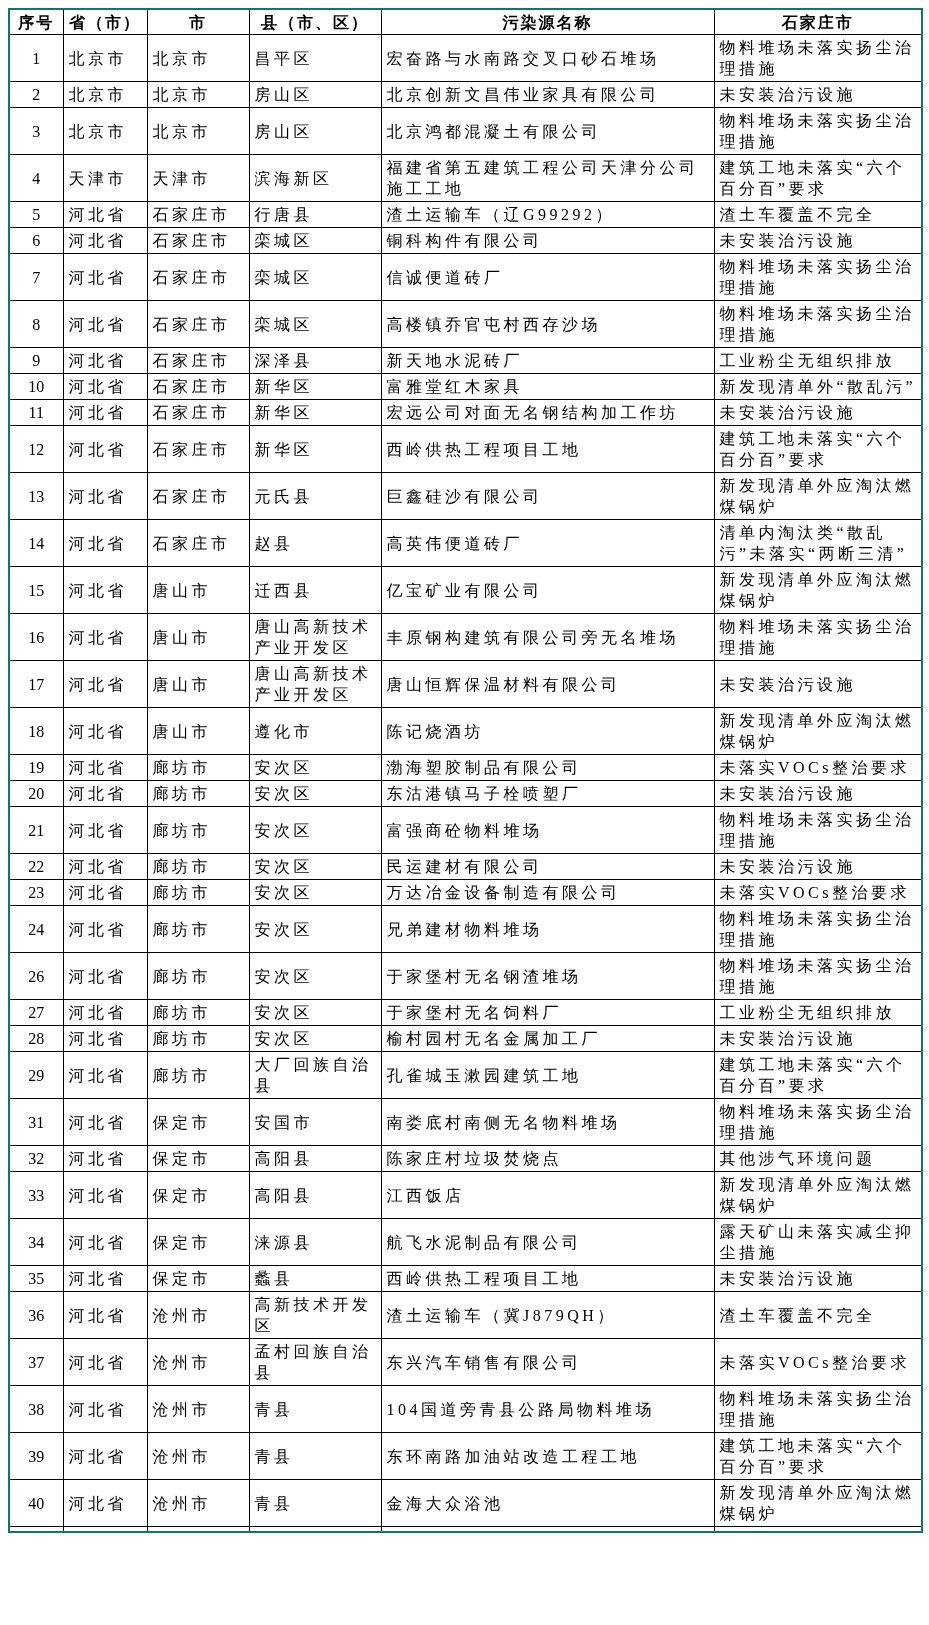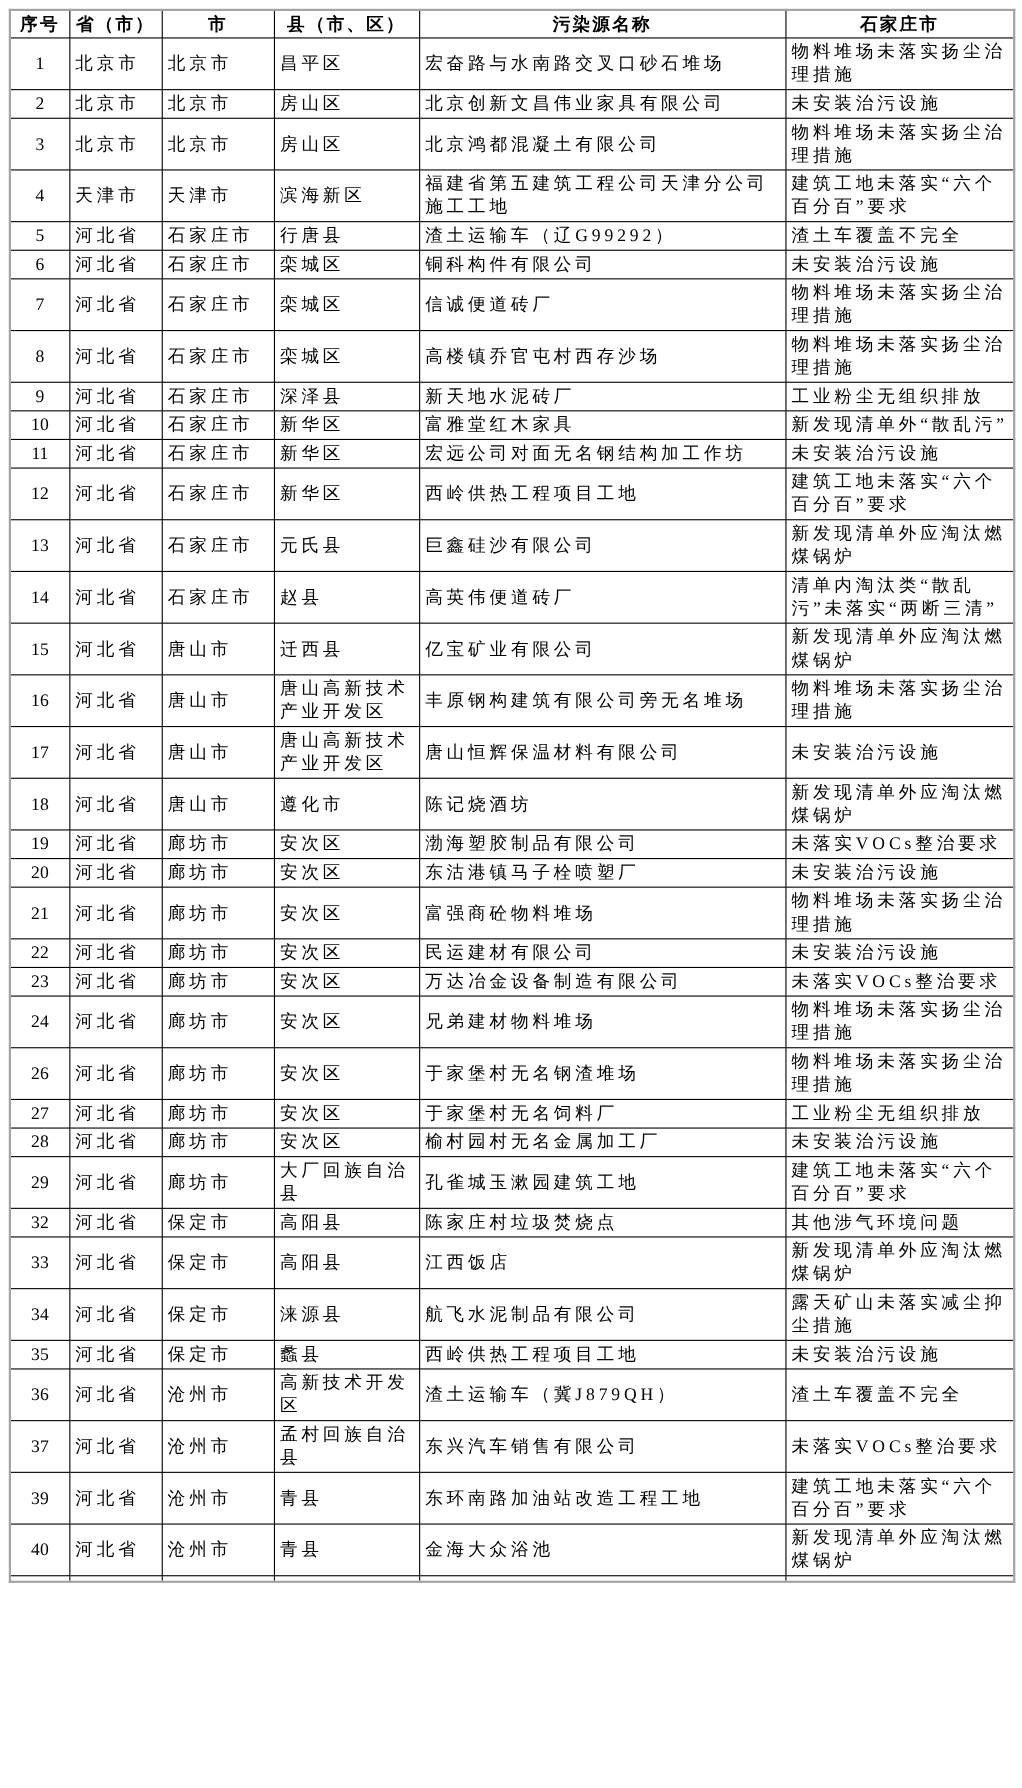--- a/index.html
+++ b/index.html
@@ -3,21 +3,21 @@
 <meta charset="utf-8">
 <style>
   html,body{margin:0;padding:0;}
   body{
     width:929px;height:1625px;overflow:hidden;background:#ffffff;
     font-family:"Liberation Serif","DejaVu Serif",serif;
   }
   .page{padding:8px 8px 0 8px;}
   table.pollution{
     border-collapse:collapse;table-layout:fixed;width:913px;
-    border:2px solid #a3a3a3;
+    border:2px solid #0f766e;
   }
   th,td{
     border:1px solid #000;
     color:#000;
     font-size:16px;line-height:21px;
     letter-spacing:3.5px;
     word-break:break-all;
     vertical-align:middle;
     padding:2px 3px 2px 5px;
     overflow:hidden;
@@ -272,20 +272,28 @@
         </tr>
         <tr>
           <td class="col-index">29</td>
           <td class="col-province">河北省</td>
           <td class="col-city">廊坊市</td>
           <td class="col-county">大厂回族自治县</td>
           <td class="col-source_name">孔雀城玉漱园建筑工地</td>
           <td class="col-problem_type">建筑工地未落实“六个百分百”要求</td>
         </tr>
         <tr>
+          <td class="col-index">31</td>
+          <td class="col-province">河北省</td>
+          <td class="col-city">保定市</td>
+          <td class="col-county">安国市</td>
+          <td class="col-source_name">南娄底村南侧无名物料堆场</td>
+          <td class="col-problem_type">物料堆场未落实扬尘治理措施</td>
+        </tr>
+        <tr>
           <td class="col-index">32</td>
           <td class="col-province">河北省</td>
           <td class="col-city">保定市</td>
           <td class="col-county">高阳县</td>
           <td class="col-source_name">陈家庄村垃圾焚烧点</td>
           <td class="col-problem_type">其他涉气环境问题</td>
         </tr>
         <tr>
           <td class="col-index">33</td>
           <td class="col-province">河北省</td>
@@ -318,20 +326,28 @@
           <td class="col-source_name">渣土运输车（冀J879QH）</td>
           <td class="col-problem_type">渣土车覆盖不完全</td>
         </tr>
         <tr>
           <td class="col-index">37</td>
           <td class="col-province">河北省</td>
           <td class="col-city">沧州市</td>
           <td class="col-county">孟村回族自治县</td>
           <td class="col-source_name">东兴汽车销售有限公司</td>
           <td class="col-problem_type">未落实VOCs整治要求</td>
+        </tr>
+        <tr>
+          <td class="col-index">38</td>
+          <td class="col-province">河北省</td>
+          <td class="col-city">沧州市</td>
+          <td class="col-county">青县</td>
+          <td class="col-source_name">104国道旁青县公路局物料堆场</td>
+          <td class="col-problem_type">物料堆场未落实扬尘治理措施</td>
         </tr>
         <tr>
           <td class="col-index">39</td>
           <td class="col-province">河北省</td>
           <td class="col-city">沧州市</td>
           <td class="col-county">青县</td>
           <td class="col-source_name">东环南路加油站改造工程工地</td>
           <td class="col-problem_type">建筑工地未落实“六个百分百”要求</td>
         </tr>
         <tr>

